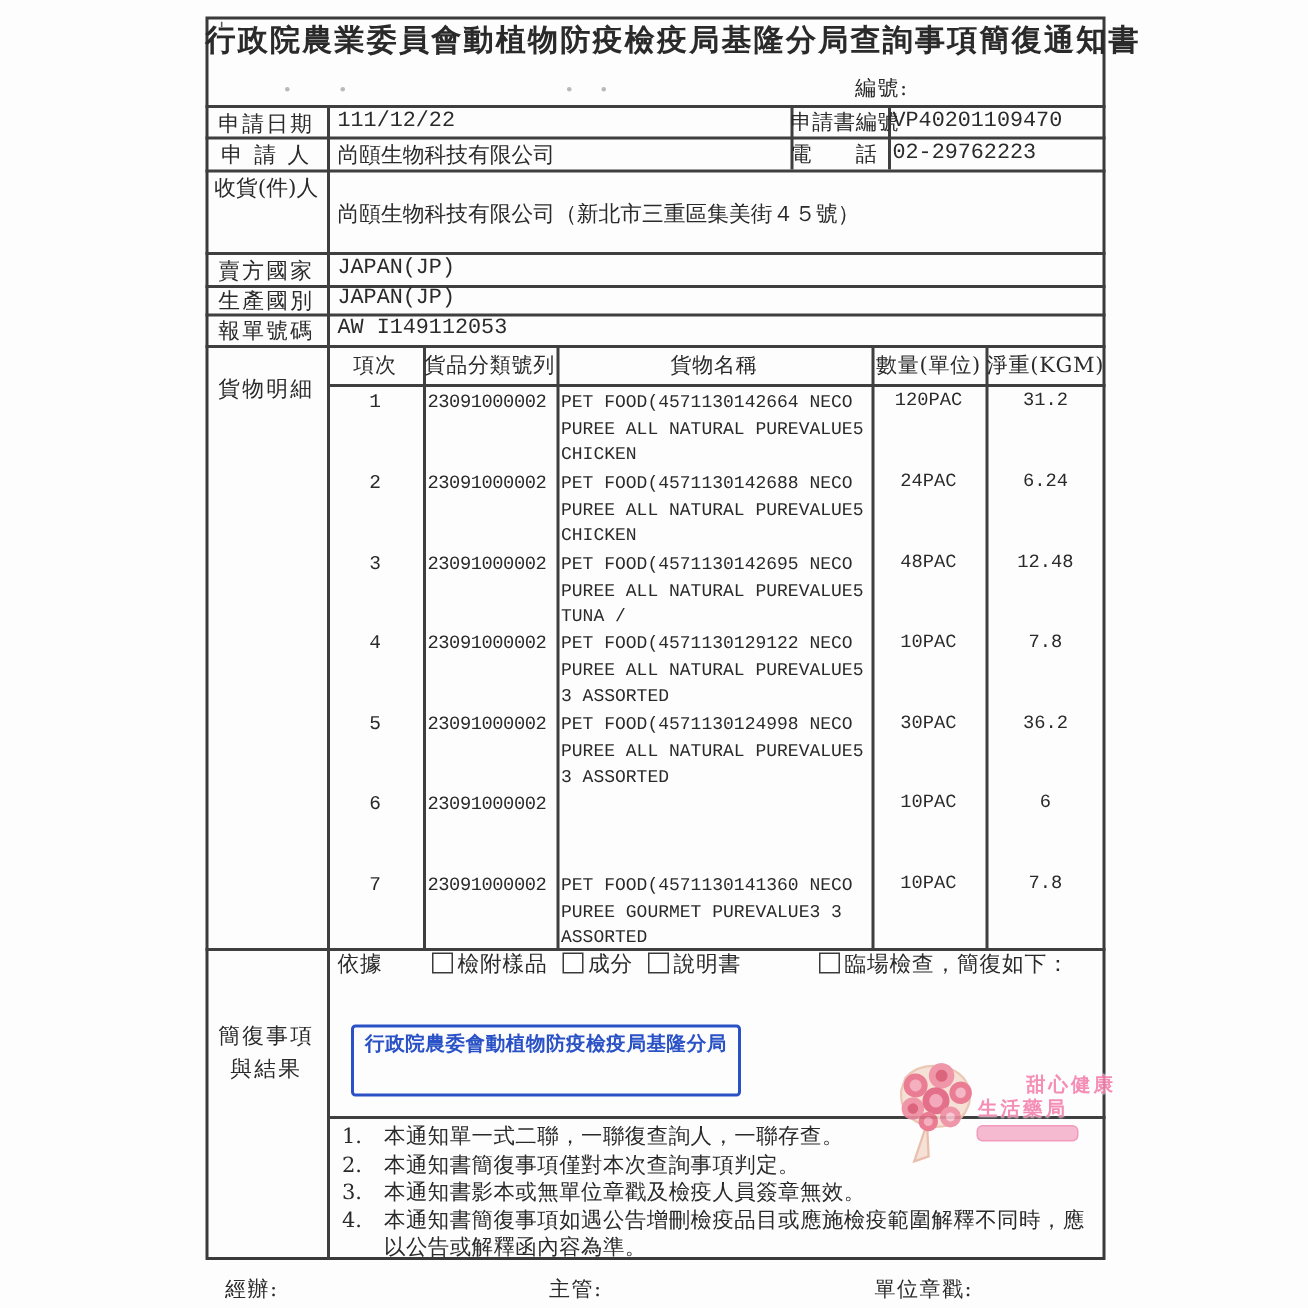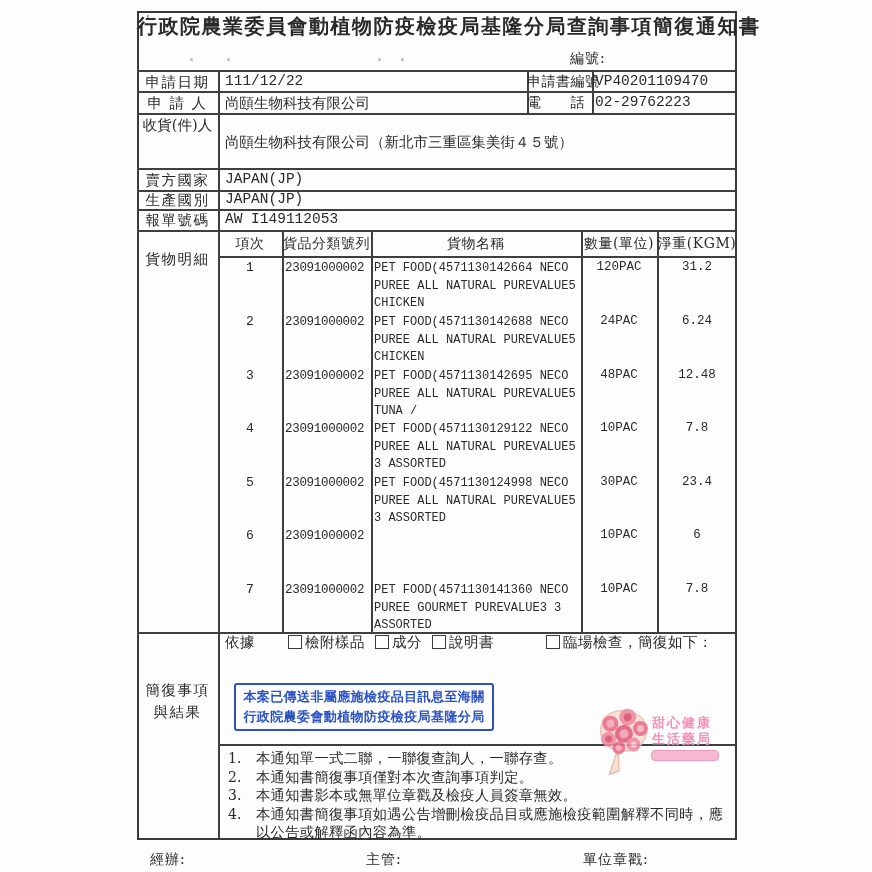--- a/index.html
+++ b/index.html
@@ -140,21 +140,21 @@
     <div class="c-code">23091000002</div>
     <div class="c-name">PET FOOD(4571130129122 NECO PUREE ALL NATURAL PUREVALUE5 3 ASSORTED</div>
     <div class="c-qty">10PAC</div>
     <div class="c-wt">7.8</div>
   </div>
   <div class="item-row mono" style="top:472px;">
     <div class="c-no">5</div>
     <div class="c-code">23091000002</div>
     <div class="c-name">PET FOOD(4571130124998 NECO PUREE ALL NATURAL PUREVALUE5 3 ASSORTED</div>
     <div class="c-qty">30PAC</div>
-    <div class="c-wt">23.4</div>
+    <div class="c-wt">36.2</div>
   </div>
   <div class="item-row mono" style="top:525px;">
     <div class="c-no">6</div>
     <div class="c-code">23091000002</div>
     <div class="c-qty">10PAC</div>
     <div class="c-wt">6</div>
   </div>
   <div class="item-row mono" style="top:579px;">
     <div class="c-no">7</div>
     <div class="c-code">23091000002</div>
@@ -181,21 +181,20 @@
     <span class="cb-box"></span>
     <span>說明書</span>
   </div>
   <div class="cb-item" style="left:546px;">
     <span class="cb-box"></span>
     <span>臨場檢查</span>
     <span>，簡復如下：</span>
   </div>
 
   <div class="stamp z2">
-    <div>本案已傳送非屬應施檢疫品目訊息至海關</div>
     <div>行政院農委會動植物防疫檢疫局基隆分局</div>
   </div>
 
   <div class="notes">
     <div class="note">
       <span class="num">1.</span>
       <span class="txt">本通知單一式二聯，一聯復查詢人，一聯存查。</span>
     </div>
     <div class="note">
       <span class="num">2.</span>
@@ -225,21 +224,21 @@
         <circle cx="14" cy="33" r="7.5" fill="#ef8ba0"></circle>
           <circle cx="14" cy="33" r="3.5" fill="#d85570"></circle>
         <circle cx="30" cy="30" r="9" fill="#e1607e"></circle>
           <circle cx="30" cy="30" r="4.5" fill="#f2a0b4"></circle>
         <circle cx="38" cy="42" r="7" fill="#ef8ba0"></circle>
           <circle cx="38" cy="42" r="3" fill="#f8c4d0"></circle>
         <circle cx="23" cy="43" r="6.5" fill="#e87088"></circle>
           <circle cx="23" cy="43" r="3" fill="#f4a8b8"></circle>
       </g>
     </svg>
-    <div class="wm-text" style="top:14px;color:#f483ae;">甜心健康</div>
+    <div class="wm-text" style="top:14px;color:#f483ae;margin-left:32px;">甜心健康</div>
     <div class="wm-text" style="top:30px;color:#f483ae;">生活藥局</div>
     <div class="wm-banner"></div>
   </div>
 
   <div class="footer-label" style="left:150px;">經辦:</div>
   <div class="footer-label" style="left:366px;">主管:</div>
   <div class="footer-label" style="left:583px;">單位章戳:</div>
 
 </div>
 

